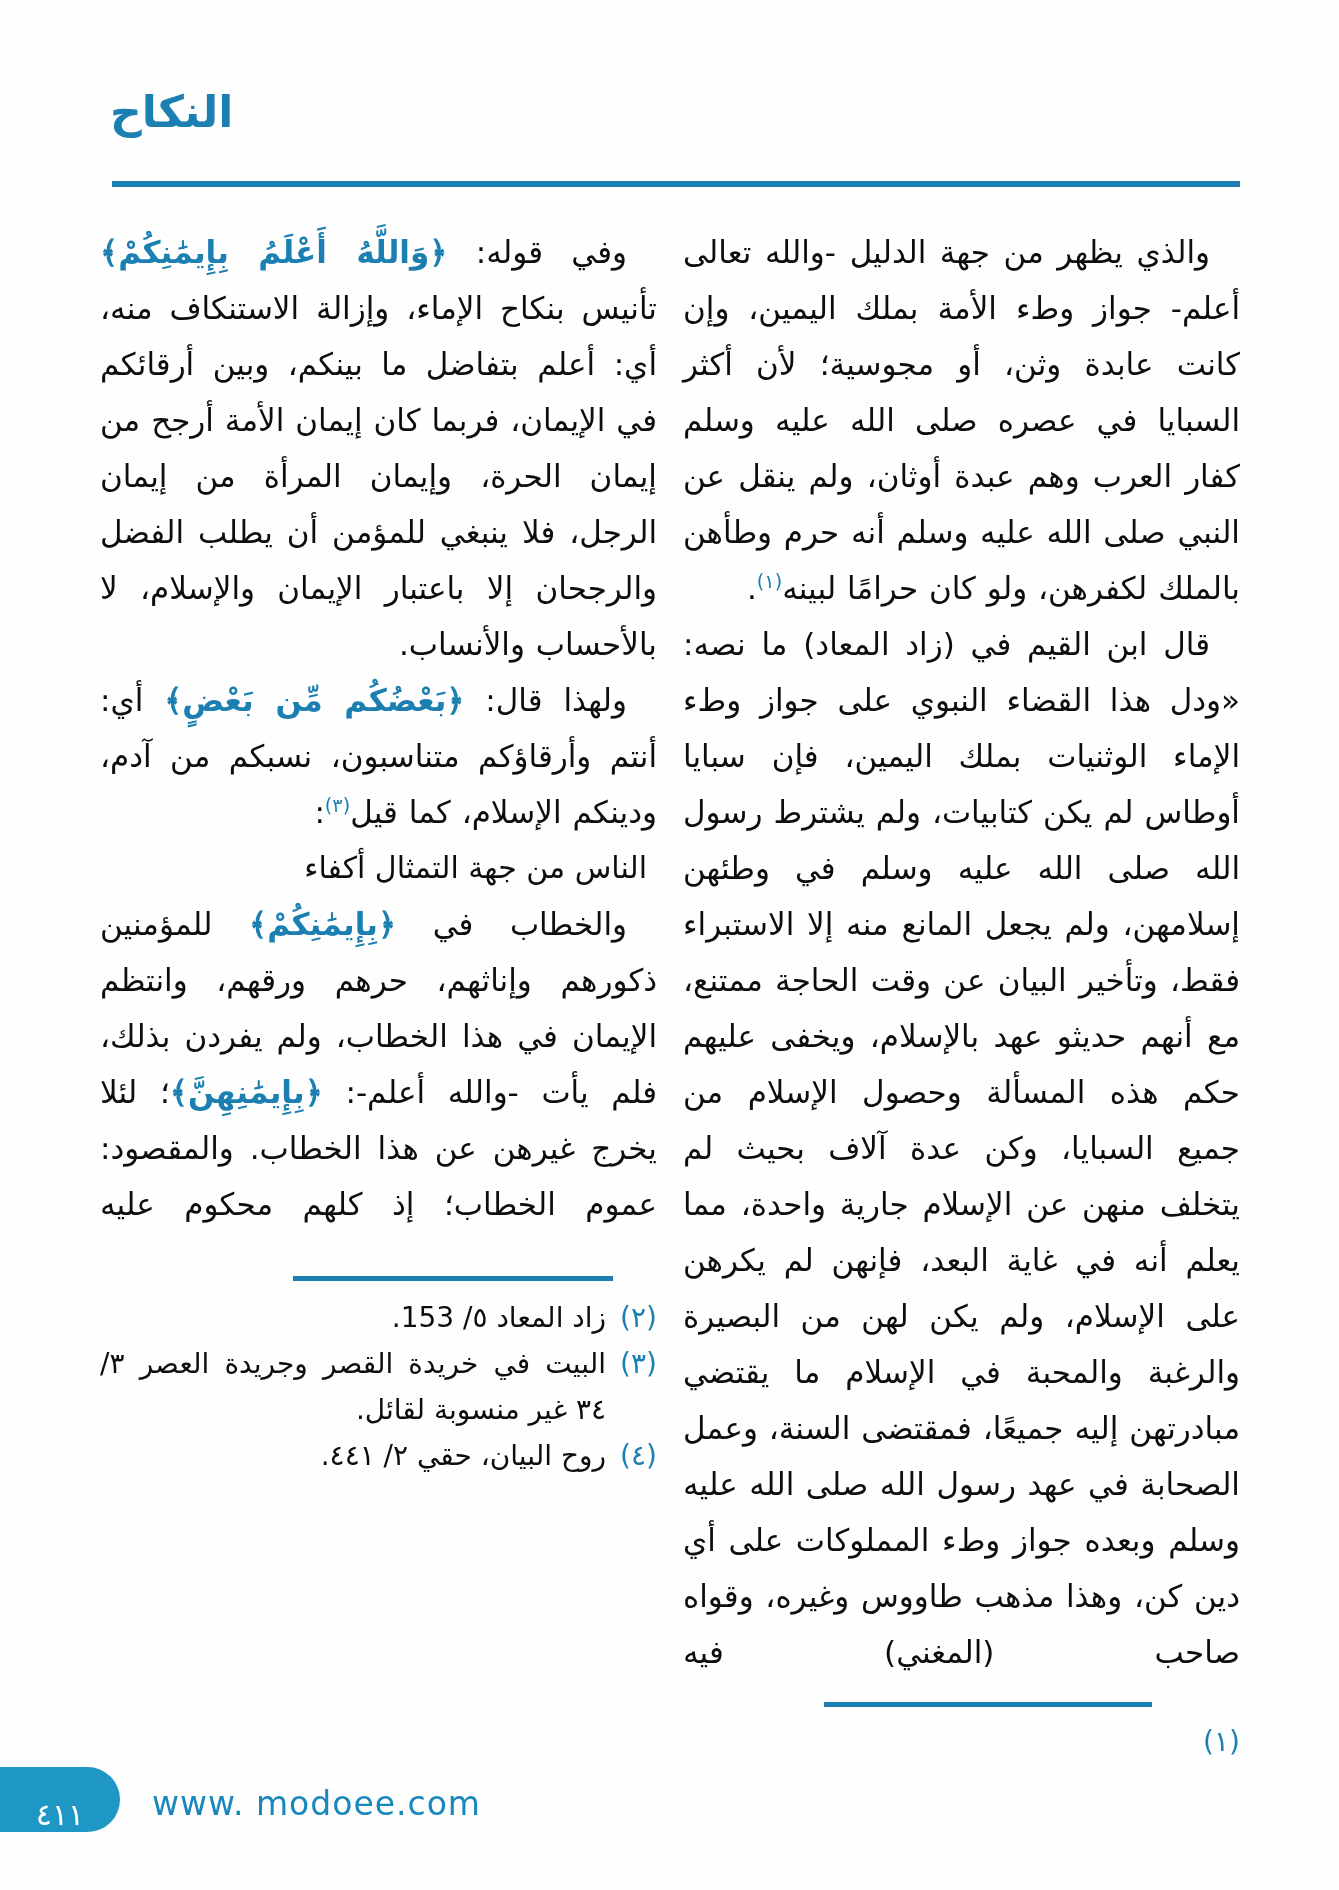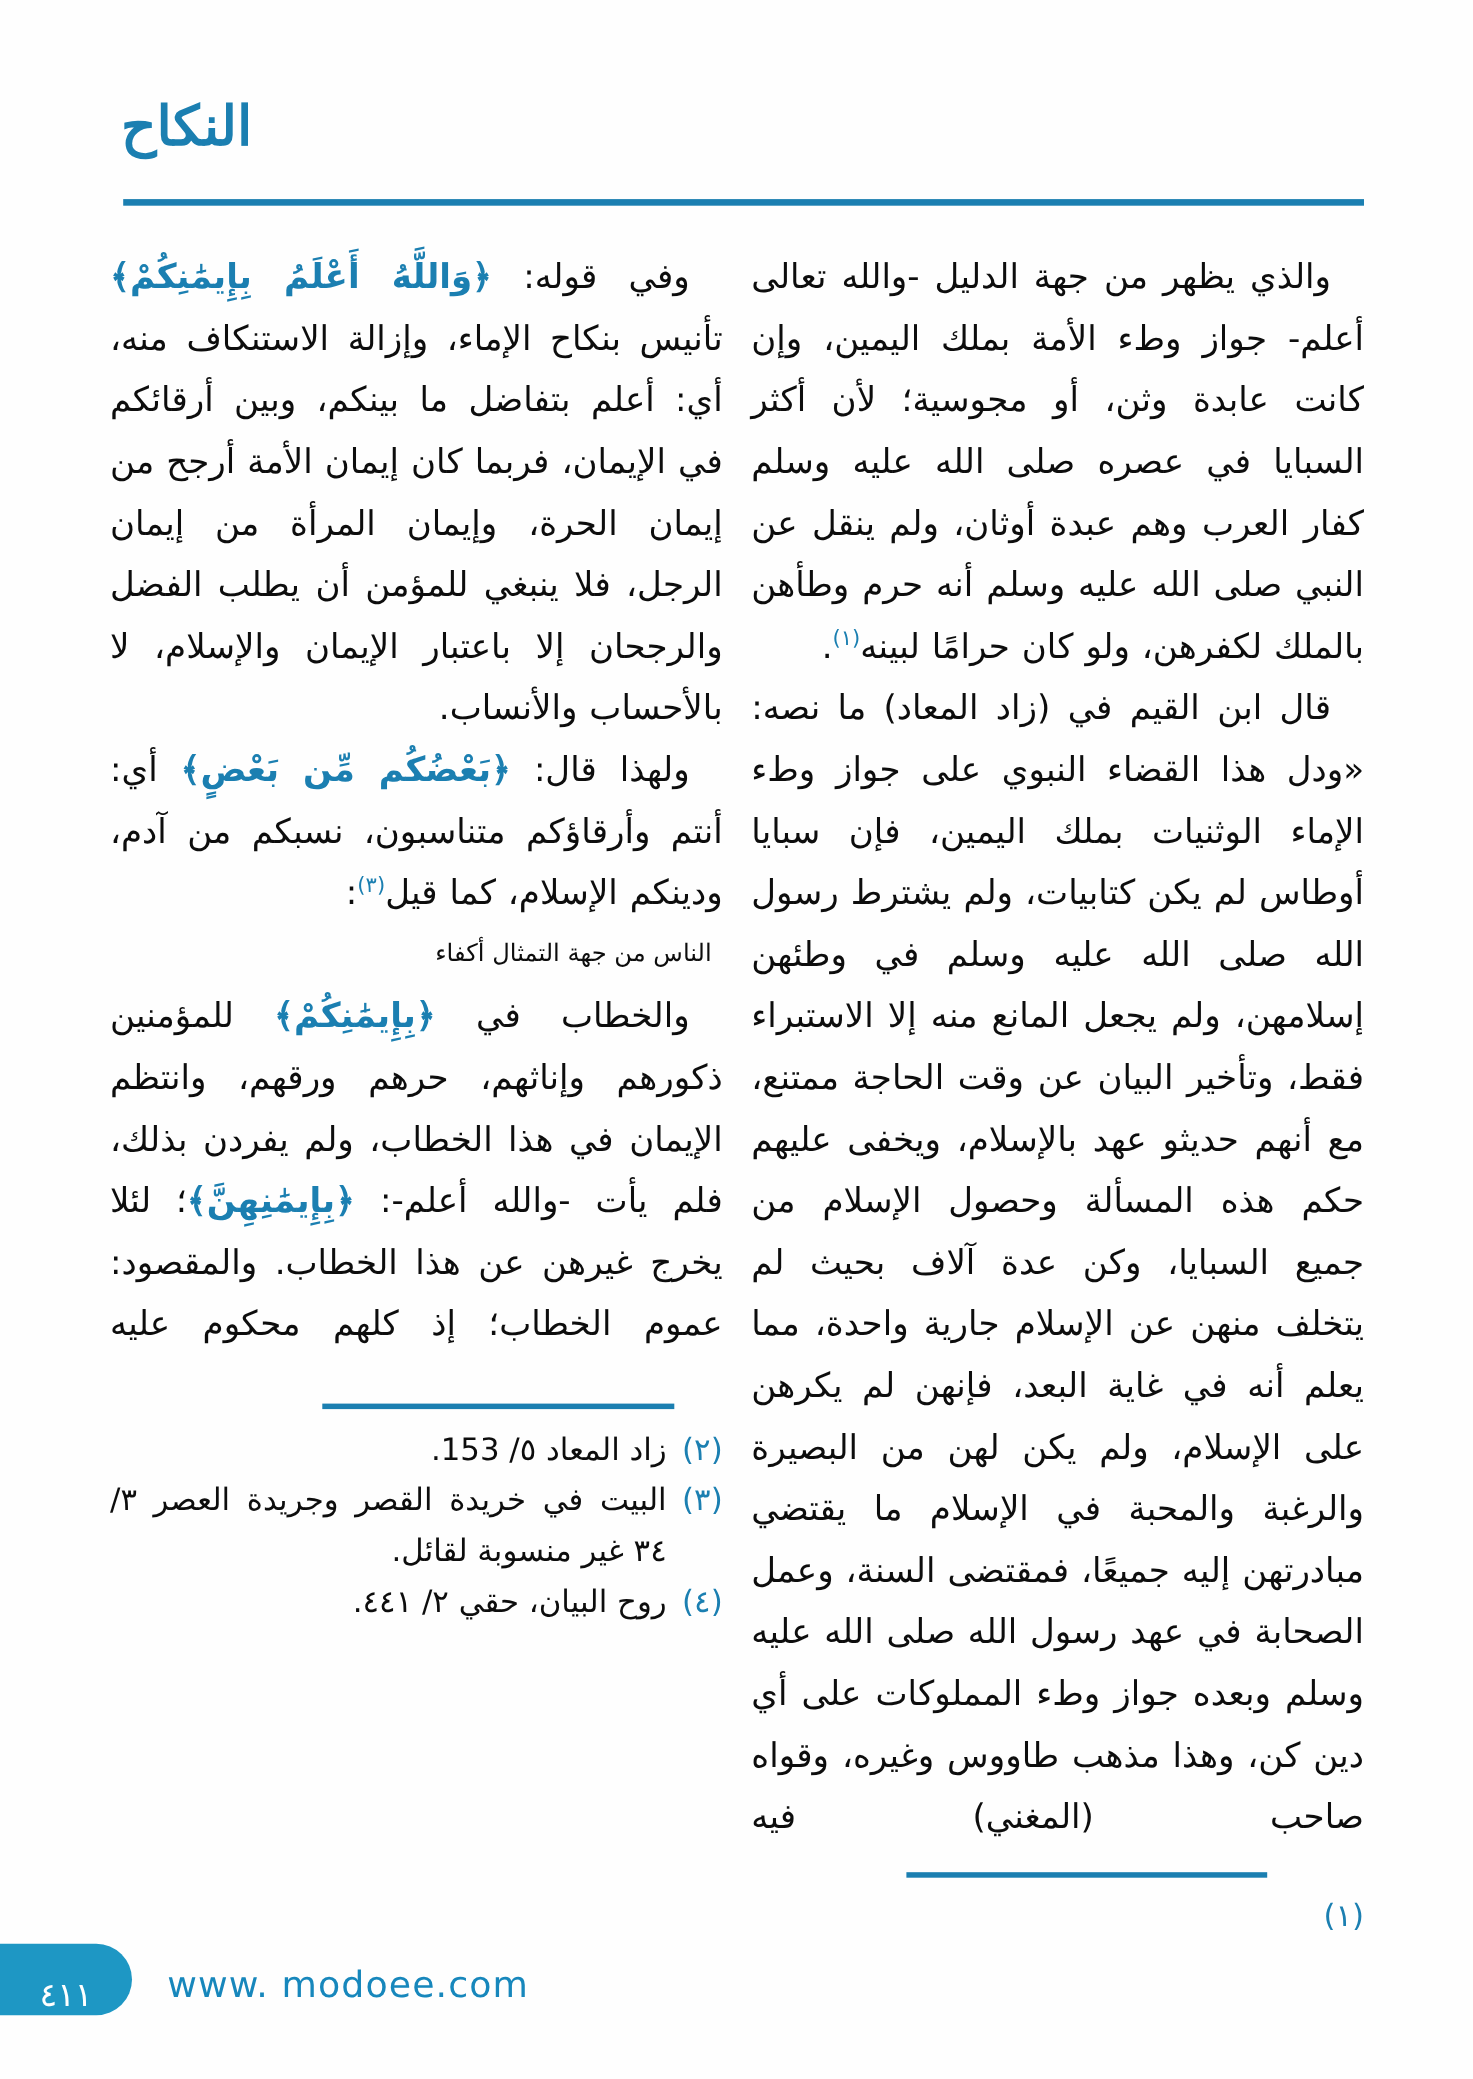--- a/index.html
+++ b/index.html
@@ -13,22 +13,22 @@
     position:relative;
     width:1339px;height:1890px;
     background:#fefefe;
     overflow:hidden;
     font-family:"DejaVu Sans",sans-serif;
     color:var(--ink);
   }
   
   .title{
     position:absolute;top:86px;left:110px;margin:0;
-    font-size:50px;font-weight:bold;color:var(--teal);
-    direction:rtl;letter-spacing:-1px;font-family:Liberation Serif, serif;
+    font-size:44px;font-weight:bold;color:var(--teal);
+    direction:rtl;letter-spacing:-1px;
   }
   .header-rule{
     position:absolute;top:181px;left:112px;width:1128px;height:6px;
     background:var(--teal);
   }
   
   .columns{
     position:absolute;top:224px;left:100px;right:99px;
     display:flex;gap:26px;direction:rtl;
     height:1540px;
@@ -43,21 +43,21 @@
   .para.indent{text-indent:30px;}
   .para.cont{text-align-last:justify;}
   .run-q{color:var(--teal);font-weight:bold;margin-top:12px;}
   .run-m{
     color:var(--teal);
     font-size:0.62em;
     vertical-align:super;
     line-height:0;
   }
   
-  .poetry{font-size:22px;line-height:56px;}
+  .poetry{font-size:30px;line-height:56px;}
   .hemistich{direction:rtl;}
   .hemistich.h1{text-align:right;padding-right:10px;}
   .hemistich.h2{text-align:right;padding-right:250px;}
   
   .fn-rule{height:5px;background:var(--teal);}
   .fn-left .fn-rule{width:320px;margin:44px 44px 14px auto;}
   .fn-right .fn-rule{width:328px;margin:22px 88px 12px auto;}
   .fn-right{padding-left:90px;}
   .footnote{
     display:flex;direction:rtl;

